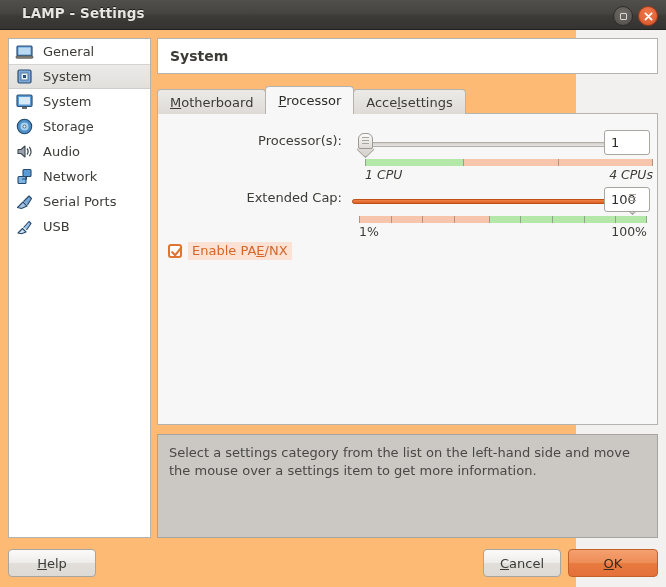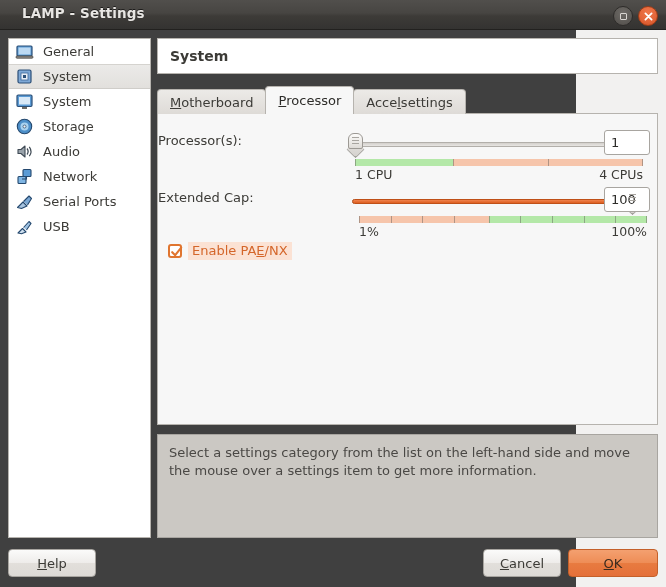--- a/index.html
+++ b/index.html
@@ -9,21 +9,21 @@
     background: #f2f1f0;
     font-family: "DejaVu Sans", "Liberation Sans", sans-serif;
     font-size: 13px;
     color: #3c3b37;
     -webkit-font-smoothing: antialiased;
   }
 
   #app {
     position: relative;
     width: 576px; height: 587px;
-    background: #404040;
+    background: #fdba74;
     box-sizing: border-box;
   }
 
   
   .titlebar {
     position: absolute; left: 0; top: 0;
     width: 666px; height: 30px;
     background: linear-gradient(to bottom, #514f4c 0%, #474542 45%, #3d3b38 55%, #343331 100%);
     border-bottom: 1px solid #22211f;
     box-sizing: border-box;
@@ -138,20 +138,21 @@
     box-sizing: border-box;
     z-index: 2;
   }
 
   
   .row {
     position: absolute;
     display: flex; align-items: flex-start;
   }
   .row-label {
+    text-align: right;
     font-size: 13px; color: #3c3b37;
     white-space: nowrap;
   }
 
   .slider-wrap { position: relative; }
 
   .slider-groove {
     position: absolute; left: 0; top: 9px;
     height: 5px; width: 100%;
     background: linear-gradient(to bottom, #d2cfcb, #e8e6e3);
@@ -430,21 +431,21 @@
         <span class="mn">l</span>
         <span>settings</span>
       </div>
   </div>
 
   <div class="tabpane">
 
     <div class="row" style="left:0; top:19px; width:501px;">
       <div class="row-label" style="width:184px;">Processor(s):</div>
 
-      <div class="slider-wrap" style="margin-left:6px; width:288px; height:46px; position:relative;">
+      <div class="slider-wrap" style="margin-left:16px; width:288px; height:46px; position:relative;font-style:italic;">
         <div class="slider-groove"></div>
         <div class="slider-handle" style="left:0px;">
           <div class="point"></div>
           <div class="body"></div>
           <div class="grip">
               <i></i>
               <i></i>
               <i></i>
             </div>
         </div>

